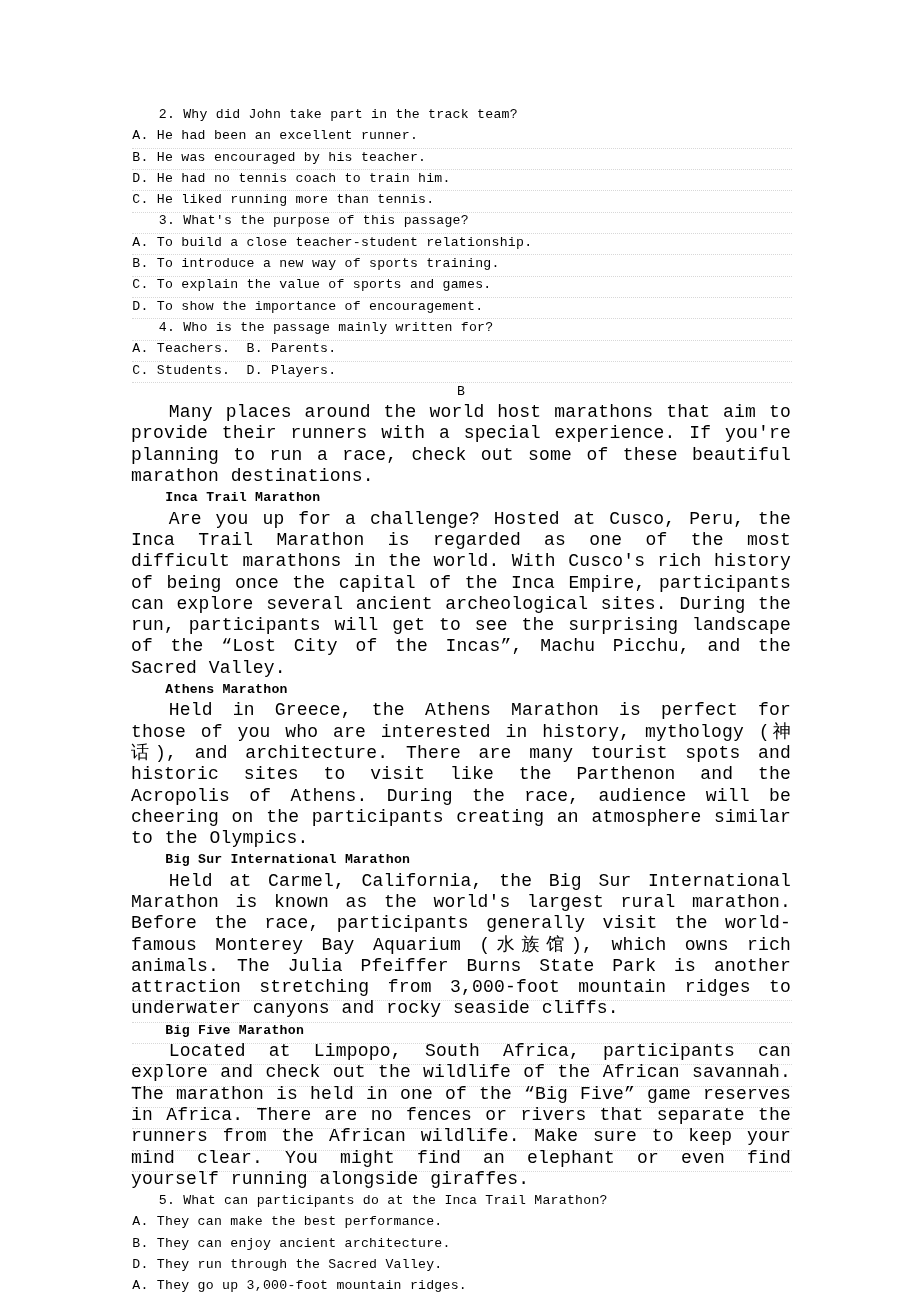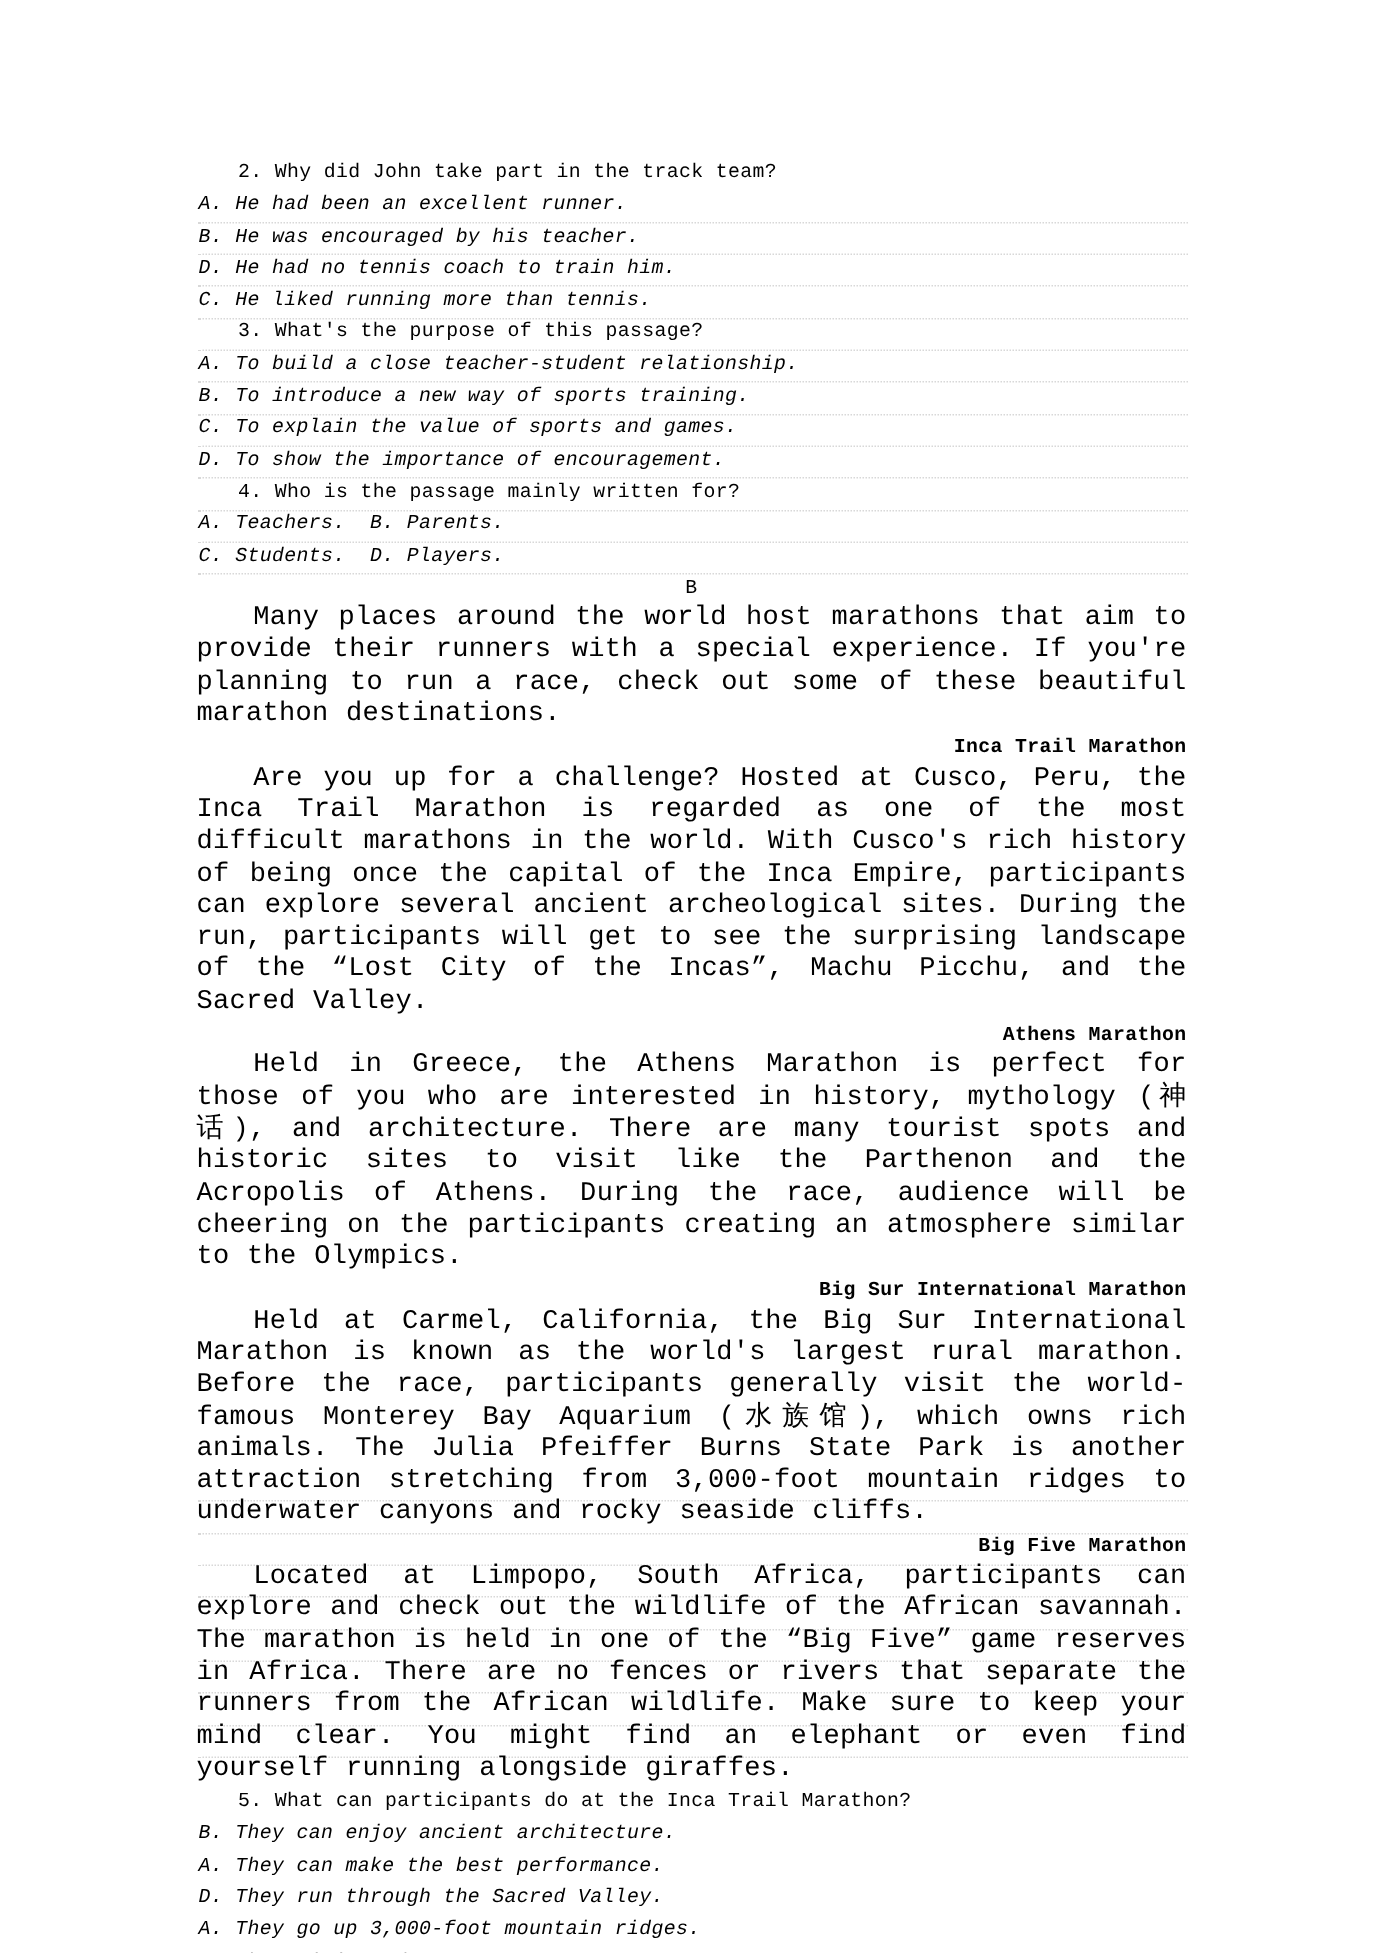--- a/index.html
+++ b/index.html
@@ -47,28 +47,26 @@
     text-justify: inter-character;
     text-indent: 2.1em;
     word-spacing: 0.04em;
   }
   .subhead {
     font-size: 13.2px;
     line-height: 21.3px;
     letter-spacing: 0.25px;
     font-weight: bold;
     text-indent: 2.6em;
-    text-align: right;
   }
   .qline {
     text-indent: 2.1em;
   }
   .optline {
     text-indent: 0.1em;
-    font-style: italic;
   }
   
   .guides {
     position: absolute;
     left: 0;
     top: 0;
     width: 920px;
     height: 1302px;
     pointer-events: none;
   }
@@ -133,21 +131,21 @@
     <div class="subhead">Athens Marathon</div>
     <div class="para">Held in Greece, the Athens Marathon is perfect for those of you who are interested in history, mythology (神话), and architecture. There are many tourist spots and historic sites to visit like the Parthenon and the Acropolis of Athens. During the race, audience will be cheering on the participants creating an atmosphere similar to the Olympics.</div>
 
     <div class="subhead">Big Sur International Marathon</div>
     <div class="para">Held at Carmel, California, the Big Sur International Marathon is known as the world's largest rural marathon. Before the race, participants generally visit the world-famous Monterey Bay Aquarium (水族馆), which owns rich animals. The Julia Pfeiffer Burns State Park is another attraction stretching from 3,000-foot mountain ridges to underwater canyons and rocky seaside cliffs.</div>
 
     <div class="subhead">Big Five Marathon</div>
     <div class="para">Located at Limpopo, South Africa, participants can explore and check out the wildlife of the African savannah. The marathon is held in one of the “Big Five” game reserves in Africa. There are no fences or rivers that separate the runners from the African wildlife. Make sure to keep your mind clear. You might find an elephant or even find yourself running alongside giraffes.</div>
 
     <div class="line qline">5. What can participants do at the Inca Trail Marathon?</div>
+    <div class="line optline">A. They can make the best performance.</div>
     <div class="line optline">B. They can enjoy ancient architecture.</div>
-    <div class="line optline">A. They can make the best performance.</div>
     <div class="line optline">D. They run through the Sacred Valley.</div>
     <div class="line optline">A. They go up 3,000-foot mountain ridges.</div>
     <div class="line optline">C. They visit underwater canyons.</div>
     <div class="line optline">D. They climb rocky seaside cliffs.</div>
 
   </div>
 </div>
 
 </body></html>

